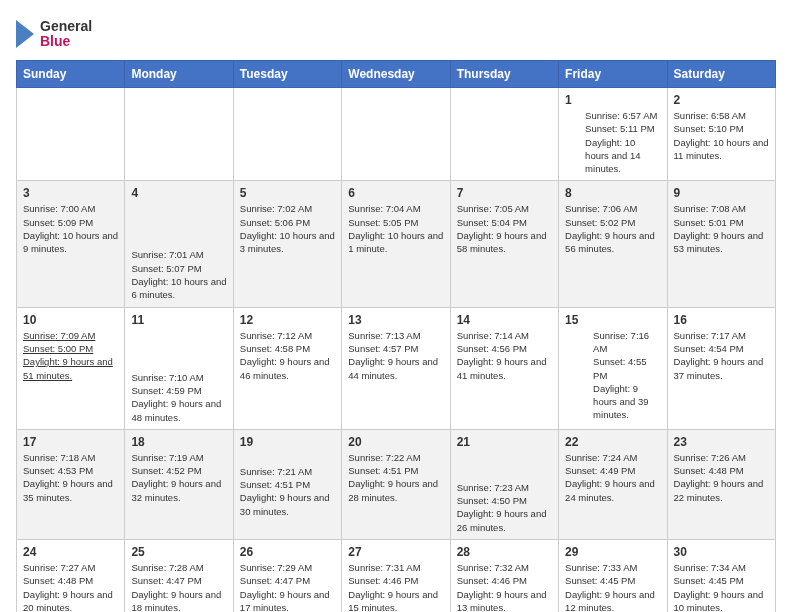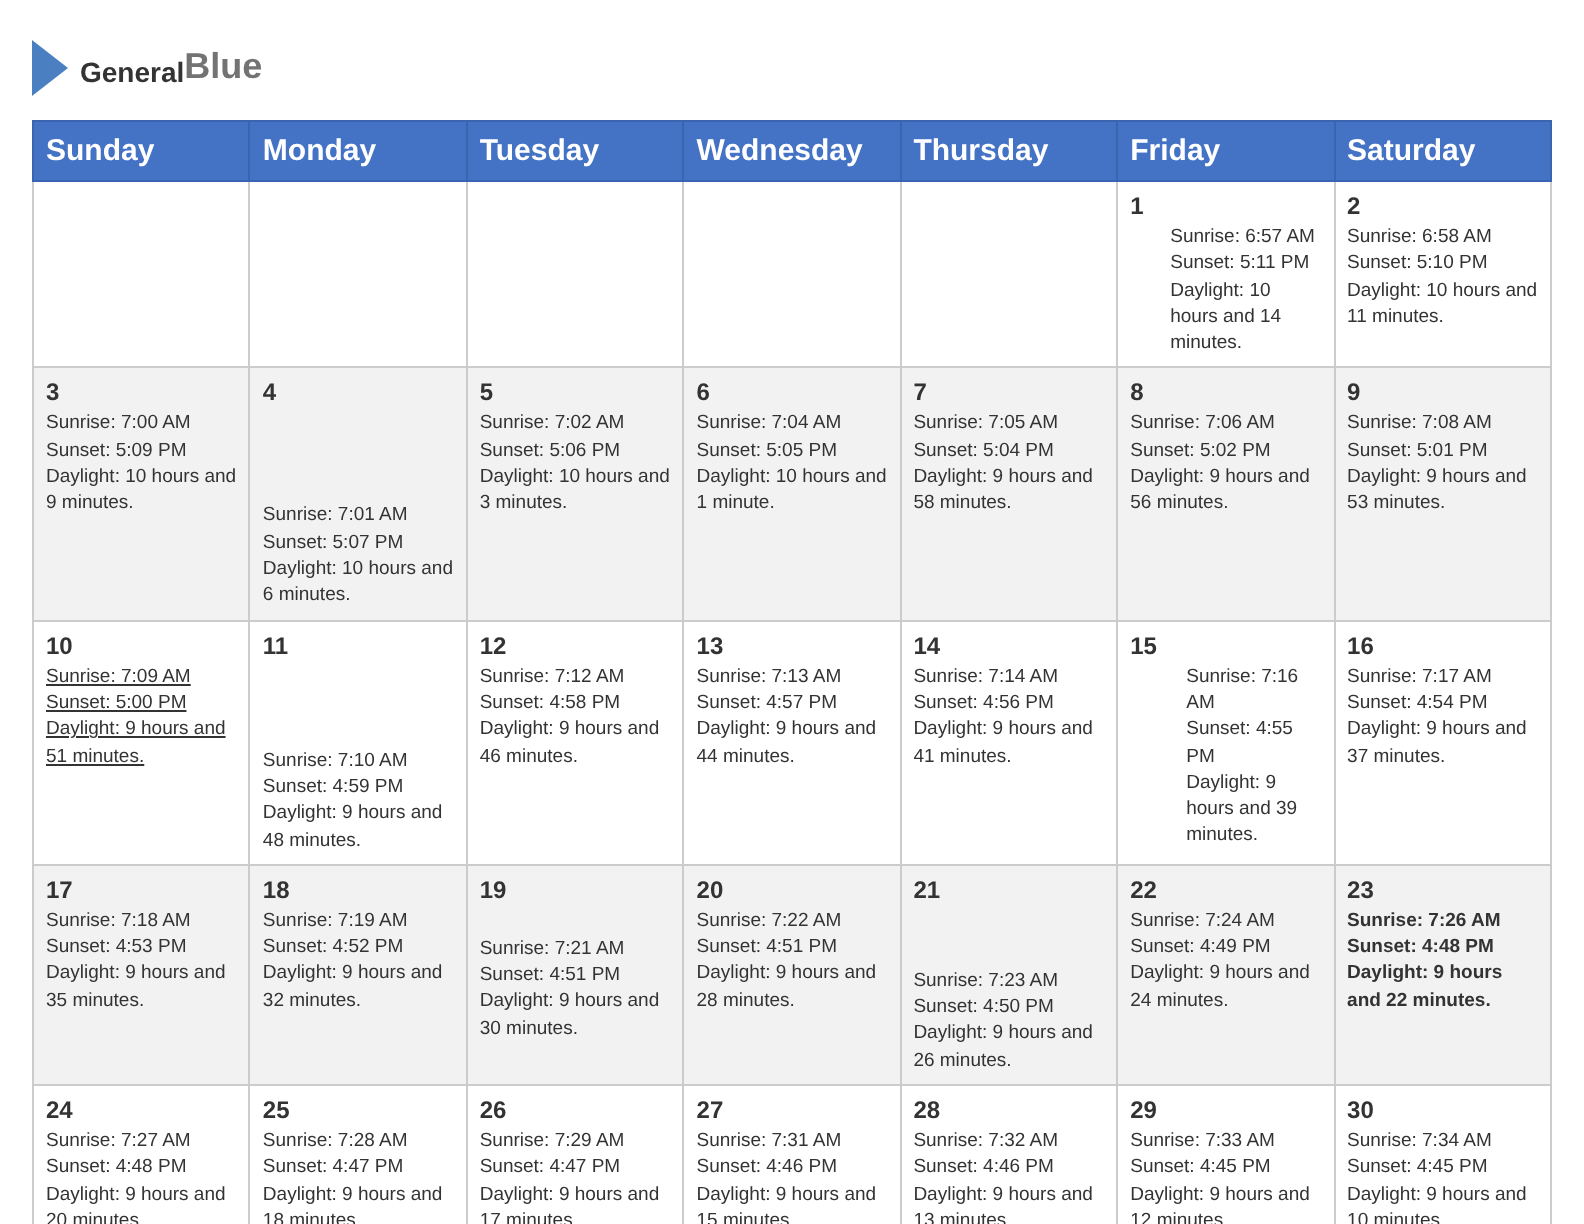--- a/index.html
+++ b/index.html
@@ -16,33 +16,32 @@
       justify-content: space-between;
       margin-bottom: 8px;
     }
     .logo {
       display: flex;
       align-items: center;
       gap: 4px;
     }
     .logo-text {
       display: flex;
-      flex-direction: row;
+      flex-direction: column;
       line-height: 1.1;
-      align-items: flex-end;
     }
     .logo-general {
       font-size: 14px;
       font-weight: bold;
       color: #333;
     }
     .logo-blue {
-      font-size: 18px;
+      font-size: 14px;
       font-weight: bold;
-      color: #737373;
+      color: #be185d;
     }
     .title-area {
       text-align: right;
     }
     .month-title {
       font-size: 32px;
       font-weight: bold;
       color: #333;
     }
     .location-title {
@@ -52,21 +51,21 @@
     .calendar-table {
       width: 100%;
       border-collapse: collapse;
       table-layout: fixed;
     }
     .calendar-table th {
       background-color: #4472c4;
       color: #fff;
       text-align: left;
       padding: 6px 6px;
-      font-size: 15px;
+      font-size: 12px;
       border: 1px solid #3a63b0;
     }
     .calendar-table td {
       vertical-align: top;
       padding: 5px 6px;
       border: 1px solid #ccc;
       font-size: 10px;
       color: #333;
       height: 80px;
     }
@@ -262,21 +261,21 @@
 Daylight: 9 hours and 26 minutes.</div>
         </td>
         <td>
           <span class="day-number">22</span>
           <div class="day-info" style="white-space: pre-line;">Sunrise: 7:24 AM
 Sunset: 4:49 PM
 Daylight: 9 hours and 24 minutes.</div>
         </td>
         <td>
           <span class="day-number">23</span>
-          <div class="day-info" style="white-space: pre-line; font-weight: bold;">Sunrise: 7:26 AM
+          <div class="day-info" style="white-space: pre-line;">Sunrise: 7:26 AM
 Sunset: 4:48 PM
 Daylight: 9 hours and 22 minutes.</div>
         </td>
       </tr>
       <tr>
         <td>
           <span class="day-number">24</span>
           <div class="day-info" style="white-space: pre-line;">Sunrise: 7:27 AM
 Sunset: 4:48 PM
 Daylight: 9 hours and 20 minutes.</div>

